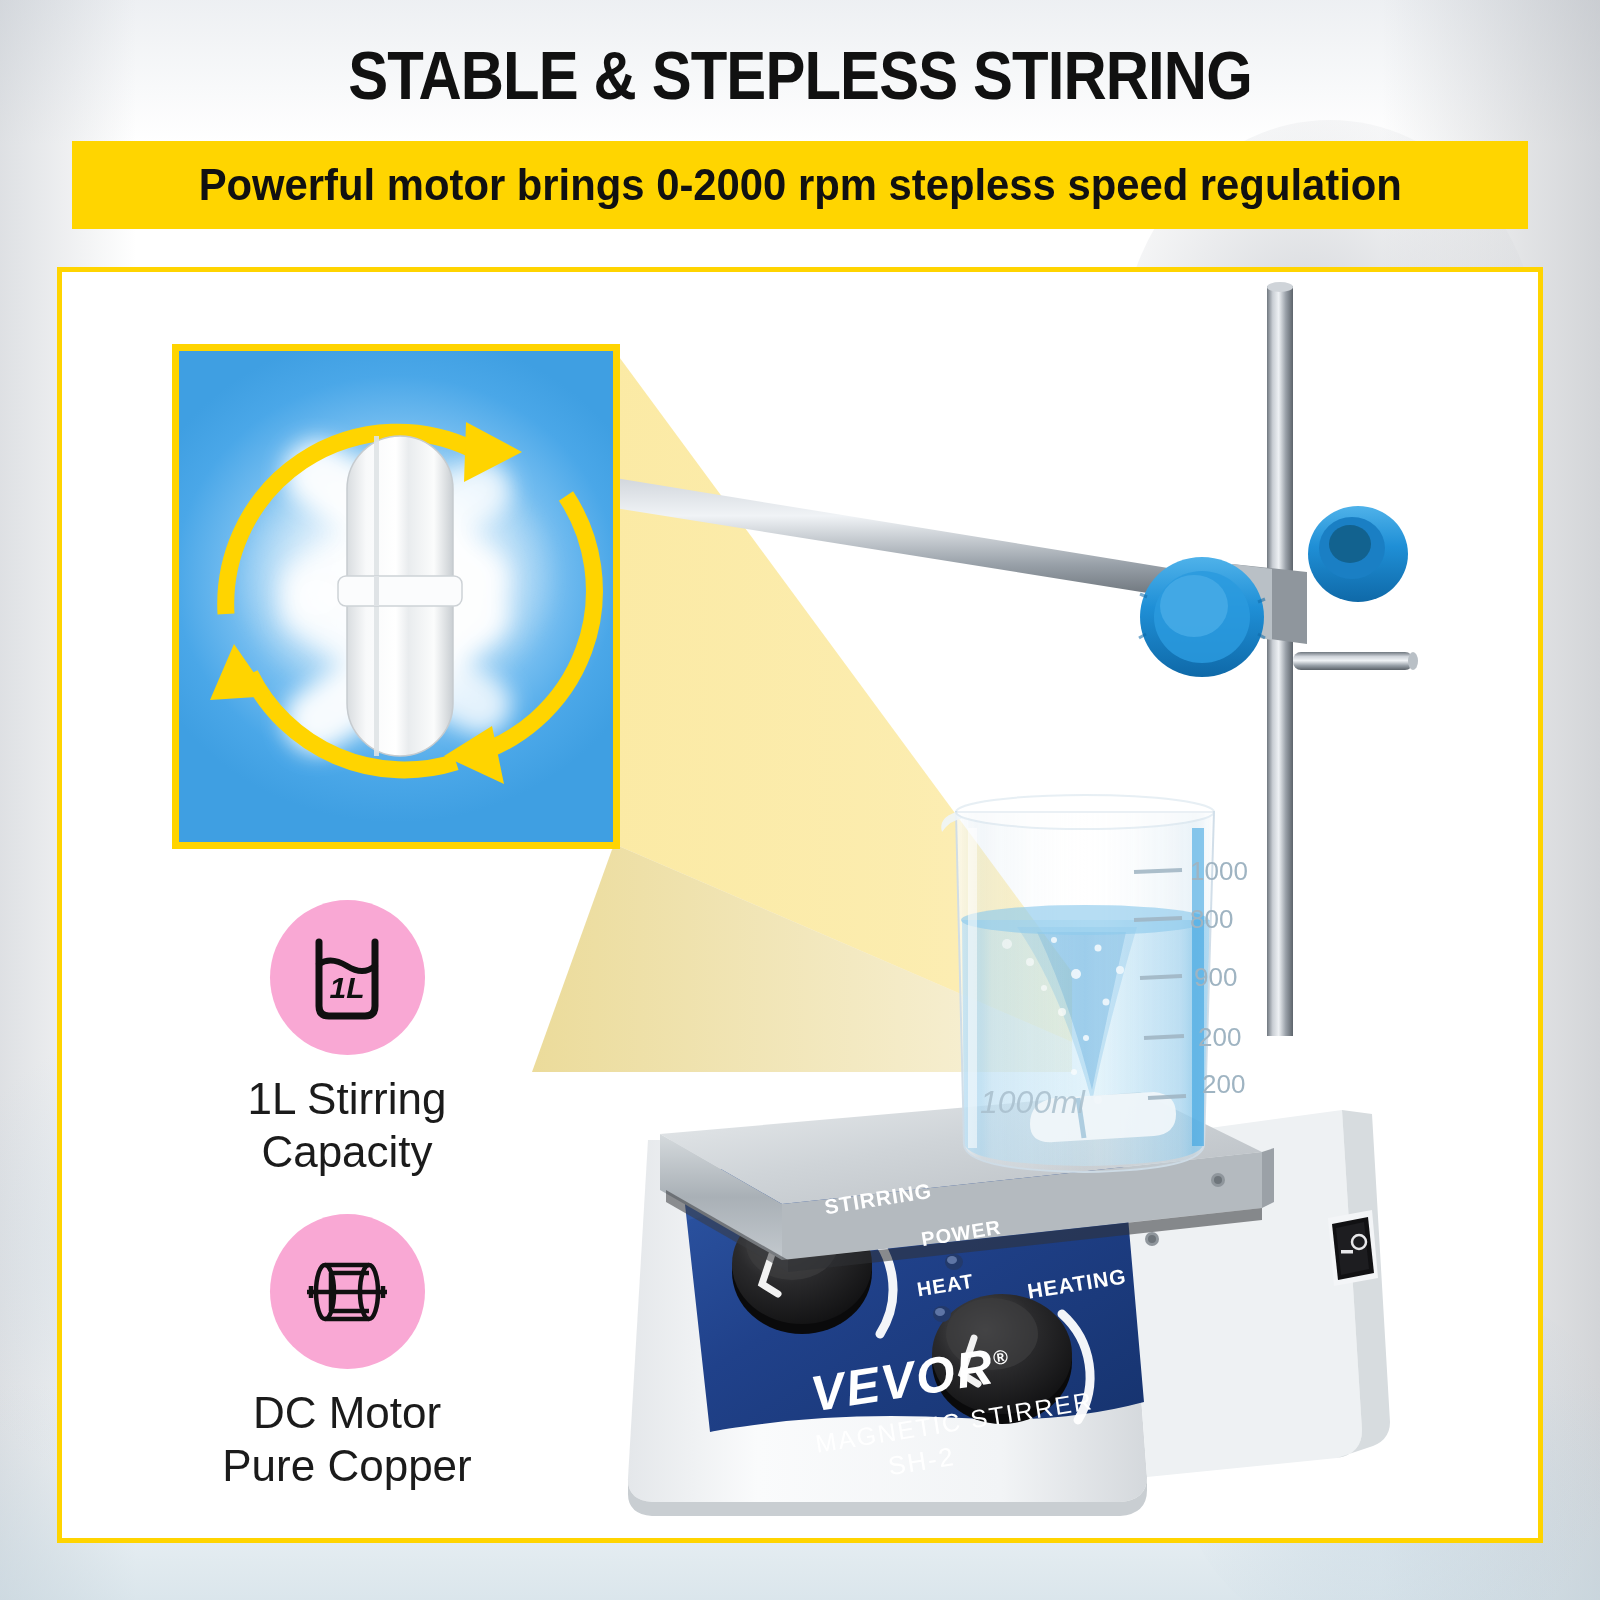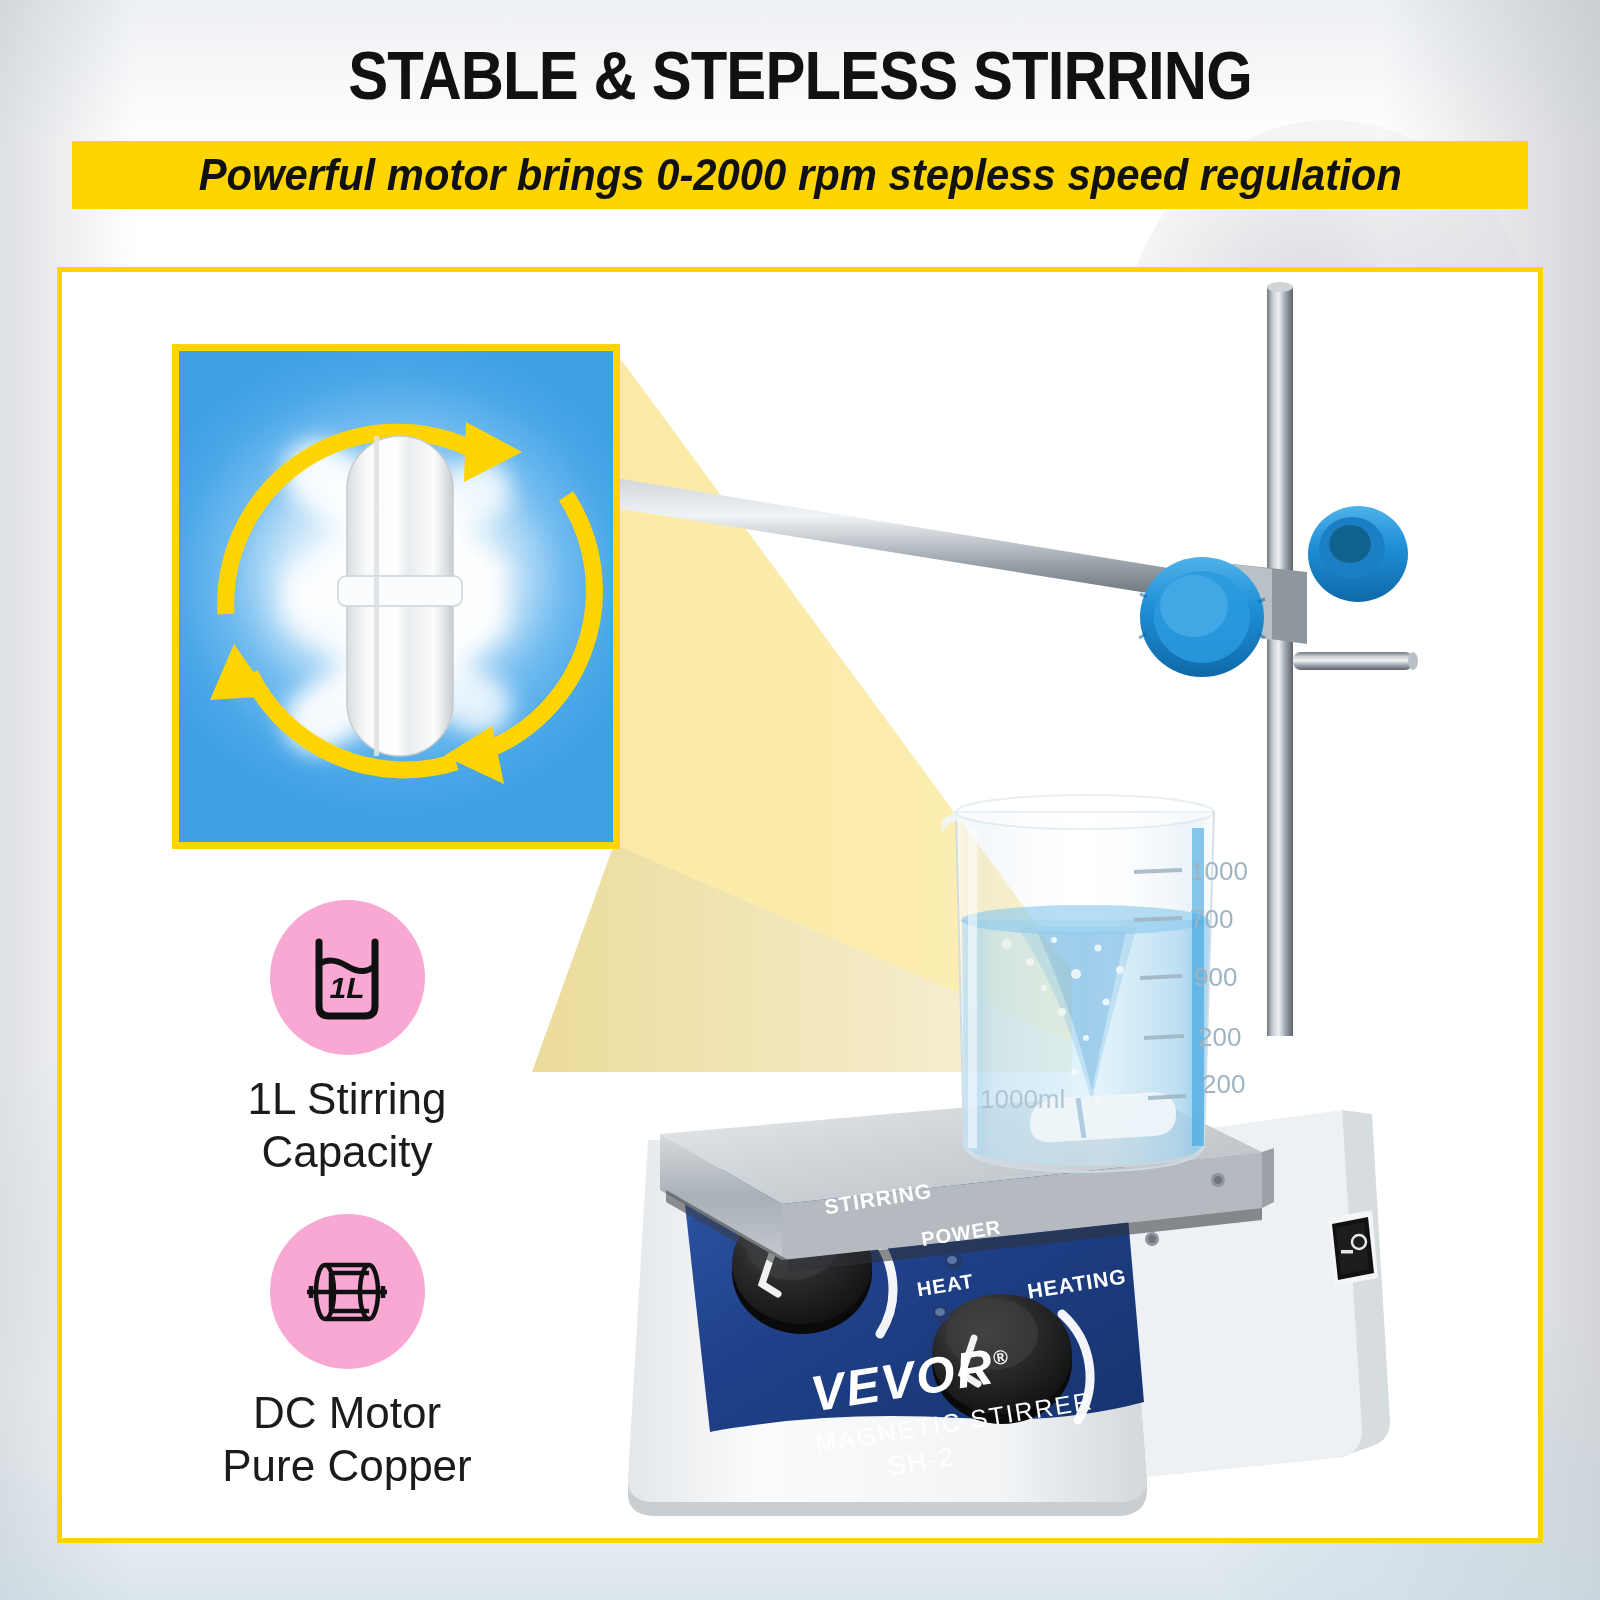--- a/index.html
+++ b/index.html
@@ -29,22 +29,22 @@
 
   
   .headline{
     position:absolute;left:0;top:36px;width:1600px;text-align:center;
     font-family:"Liberation Sans", sans-serif;
     font-weight:bold;font-size:68px;letter-spacing:-1px;color:#111111;
     transform:scaleX(.88);transform-origin:50% 50%;
     white-space:nowrap;
   }
   .subbanner{
-    position:absolute;left:72px;top:141px;width:1456px;height:68px;
-    background:#FFD500;display:flex;align-items:center;justify-content:center;font-style:italic;
+    position:absolute;left:72px;top:141px;width:1456px;height:88px;
+    background:#FFD500;display:flex;align-items:center;justify-content:center;
   }
   .subbanner span{
     font-family:"Liberation Sans", sans-serif;font-weight:bold;font-size:44px;
     color:#111111;white-space:nowrap;transform:scaleX(.95);
   }
 
   
   .frame{
     position:absolute;left:57px;top:267px;width:1486px;height:1276px;
     border:5px solid #FFD400;background:#ffffff;box-sizing:border-box;
@@ -429,23 +429,23 @@
       <span>MAGNETIC STIRRER</span>
     </div>
     <div style="position:absolute;left:826px;top:1174px;transform:rotate(-9deg);
                 color:#ffffff;font-size:26px;letter-spacing:2px;">
       <span>SH-2</span>
     </div>
 
     <div style="position:absolute;left:1120px;top:560px;color:#9fb4c2;
                 font-size:26px;font-weight:normal;line-height:1;">
       <div style="position:absolute;left:8px;top:26px;">1000</div>
-      <div style="position:absolute;left:8px;top:74px;">700</div>
+      <div style="position:absolute;left:8px;top:74px;">800</div>
       <div style="position:absolute;left:12px;top:132px;">900</div>
       <div style="position:absolute;left:16px;top:192px;">200</div>
       <div style="position:absolute;left:20px;top:239px;">200</div>
     </div>
-    <div style="position:absolute;left:918px;top:812px;color:#a9bfcd;font-size:26px;opacity:0.85;">
+    <div style="position:absolute;left:918px;top:812px;color:#a9bfcd;font-size:32px;opacity:0.85;font-style:italic;">
       <span>1000ml</span>
     </div>
 
   </div>
 </div>
 
 </body></html>

